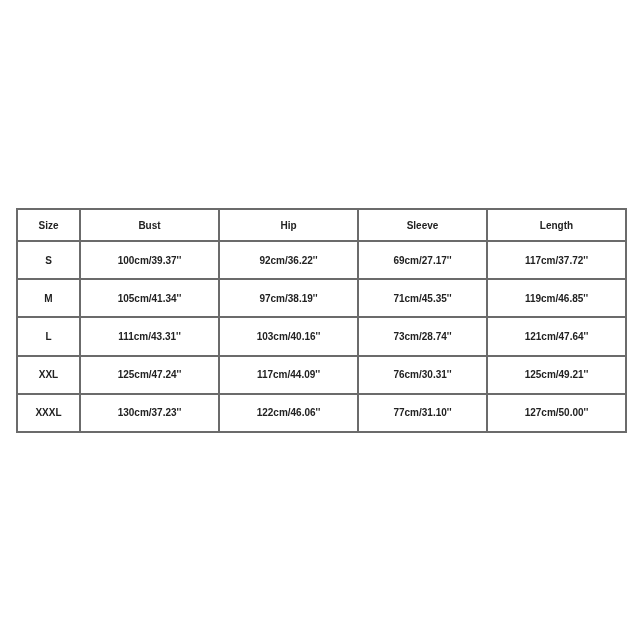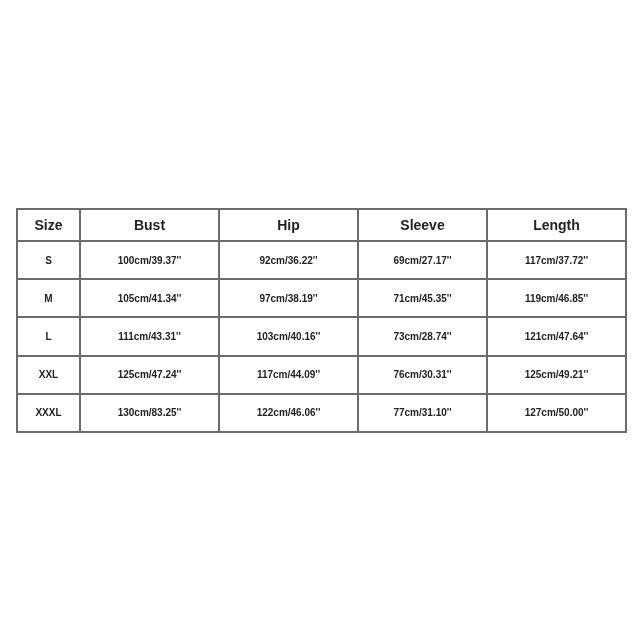--- a/index.html
+++ b/index.html
@@ -28,21 +28,21 @@
       border: 2px solid #6b6b6b;
       text-align: center;
       vertical-align: middle;
       font-size: 10px;
       font-weight: bold;
       color: #222222;
       padding: 0;
       height: 30px;
     }
     .size-table th {
-      font-size: 14px;
+      font-size: 10px;
       height: 30px;
     }
     col.c-size { width: 63px; }
     col.c-bust { width: 139px; }
     col.c-hip { width: 139px; }
     col.c-sleeve { width: 129px; }
     col.c-length { width: 139px; }
   </style>
 </head>
 <body>
@@ -88,19 +88,19 @@
     </tr>
     <tr>
       <td>XXL</td>
       <td>125cm/47.24''</td>
       <td>117cm/44.09''</td>
       <td>76cm/30.31''</td>
       <td>125cm/49.21''</td>
     </tr>
     <tr>
       <td>XXXL</td>
-      <td>130cm/83.25''</td>
+      <td>130cm/37.23''</td>
       <td>122cm/46.06''</td>
       <td>77cm/31.10''</td>
       <td>127cm/50.00''</td>
     </tr>
   </tbody>
 </table>
 
 </body></html>

